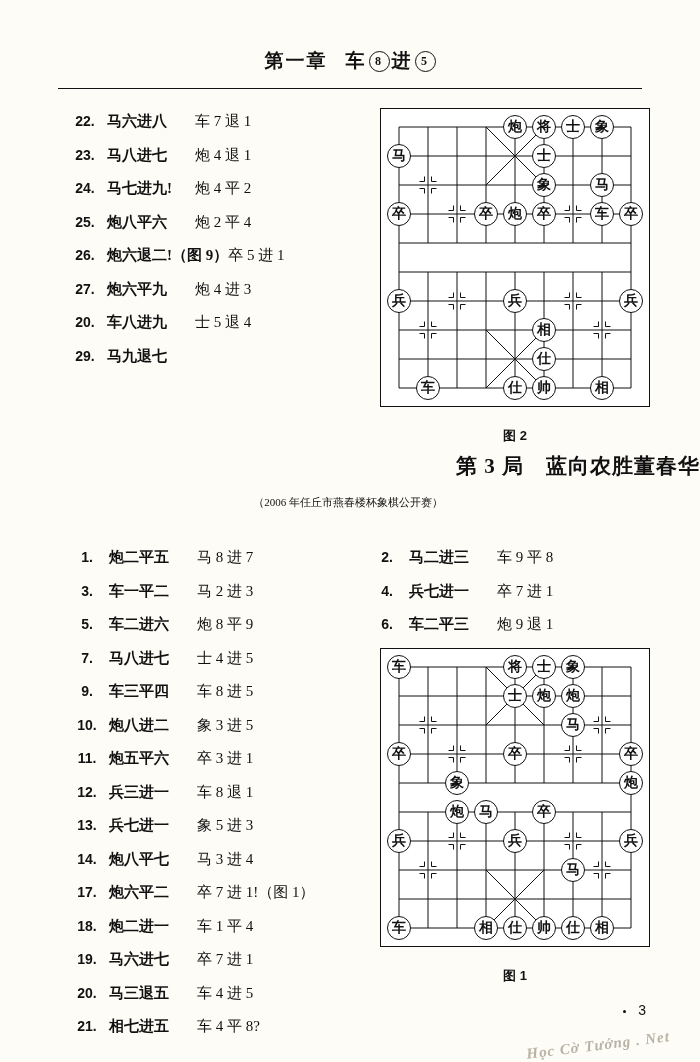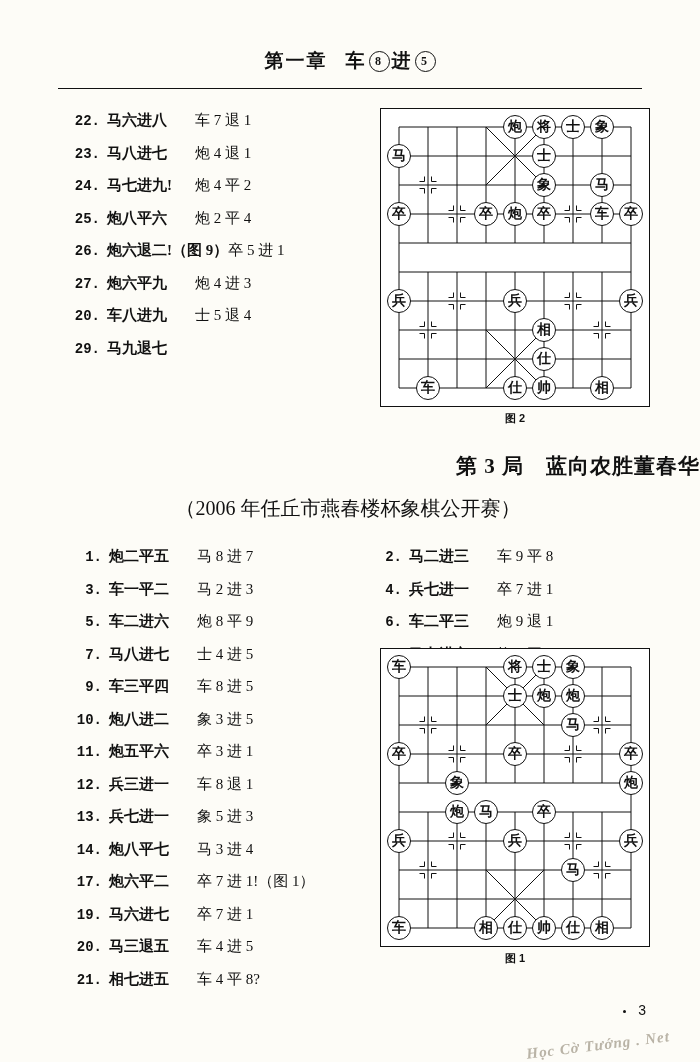--- a/index.html
+++ b/index.html
@@ -34,31 +34,31 @@
     position:absolute;left:58px;right:58px;top:88px;
     border-top:1.6px solid #111;
   }
   
   .movelist{position:absolute;font-size:15px;}
   .move-row{
     display:flex;align-items:baseline;
     margin-bottom:6.5px;white-space:nowrap;
   }
   .move-num{
-    font-weight:bold;width:30px;text-align:right;margin-right:7px;
-    font-family:Liberation Mono, monospace;font-size:14px;margin-top:9px;
+    font-weight:bold;width:30px;text-align:center;margin-right:7px;
+    font-family:Liberation Sans, sans-serif;font-size:14px;margin-top:9px;
   }
   .move-red{min-width:88px;font-weight:bold;}
   .move-black{}
   
   #list1{left:70px;top:104px;}
   
   .board-wrap{position:absolute;}
   .board-caption{
-    text-align:center;font-size:11px;font-weight:bold;margin-top:4px;
+    text-align:center;font-size:13px;font-weight:bold;margin-top:20px;
     font-family:"Liberation Sans", sans-serif;
   }
   .board{
     position:relative;
     background:#fff;
     border:1.5px solid #111;
   }
   .board svg{display:block;}
   .piece{
     position:absolute;
@@ -70,21 +70,21 @@
     font-family:"Liberation Serif", serif;
     box-sizing:border-box;
   }
   
   .game-title{
     position:absolute;left:0;right:0;text-align:center;
     font-size:21px;font-weight:bold;letter-spacing:1px;
   }
   .game-sub{
     position:absolute;left:0;right:4px;text-align:center;
-    font-size:20px;
+    font-size:11px;
   }
   
   .two-col{position:absolute;font-size:15px;}
   .col-left{position:absolute;left:0;top:0;}
   .col-right{position:absolute;left:300px;top:0;}
   .pagenum{
     position:absolute;right:54px;bottom:44px;
     font-size:14px;font-family:"Liberation Sans", sans-serif;
   }
   .pagedot{
@@ -246,20 +246,25 @@
         </div>
         <div class="move-row">
           <span class="move-num">14.</span>
           <span class="move-red">炮八平七</span>
           <span class="move-black">马 3 进 4</span>
         </div>
         <div class="move-row">
           <span class="move-num">17.</span>
           <span class="move-red">炮六平二</span>
           <span class="move-black">卒 7 进 1!（图 1）</span>
+        </div>
+        <div class="move-row">
+          <span class="move-num">18.</span>
+          <span class="move-red">炮二进一</span>
+          <span class="move-black">车 1 平 4</span>
         </div>
         <div class="move-row">
           <span class="move-num">19.</span>
           <span class="move-red">马六进七</span>
           <span class="move-black">卒 7 进 1</span>
         </div>
         <div class="move-row">
           <span class="move-num">20.</span>
           <span class="move-red">马三退五</span>
           <span class="move-black">车 4 进 5</span>

